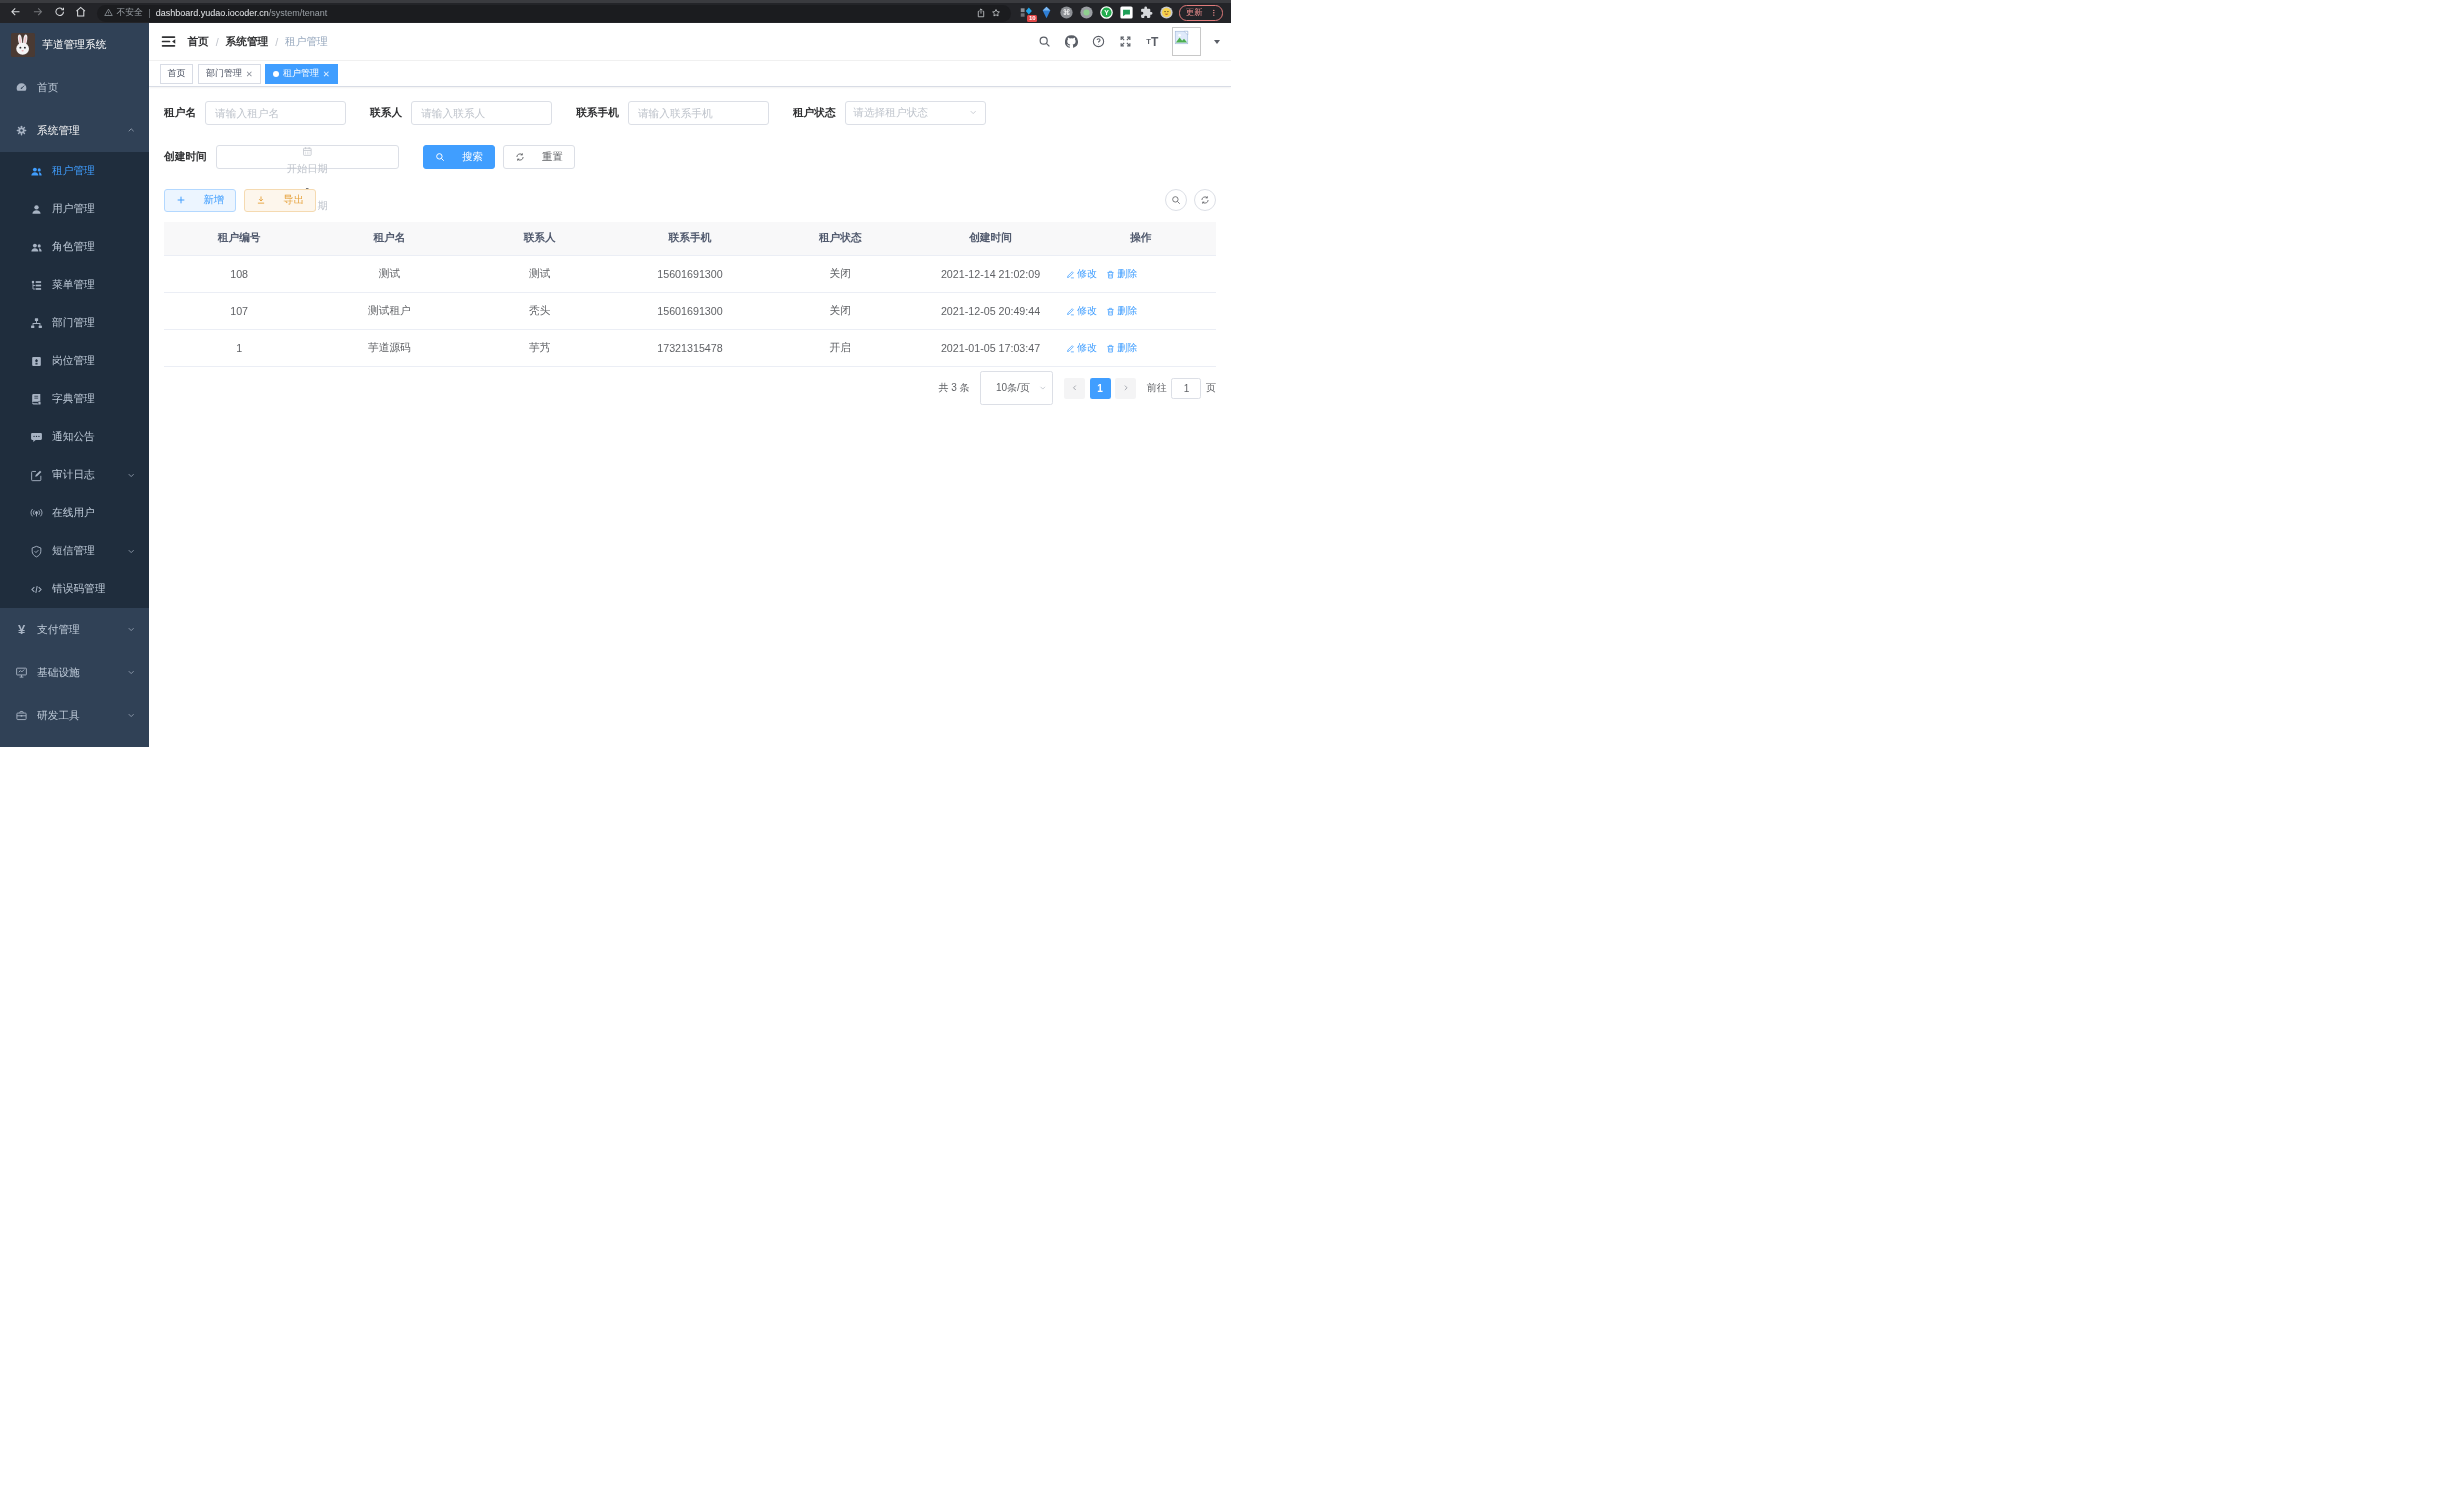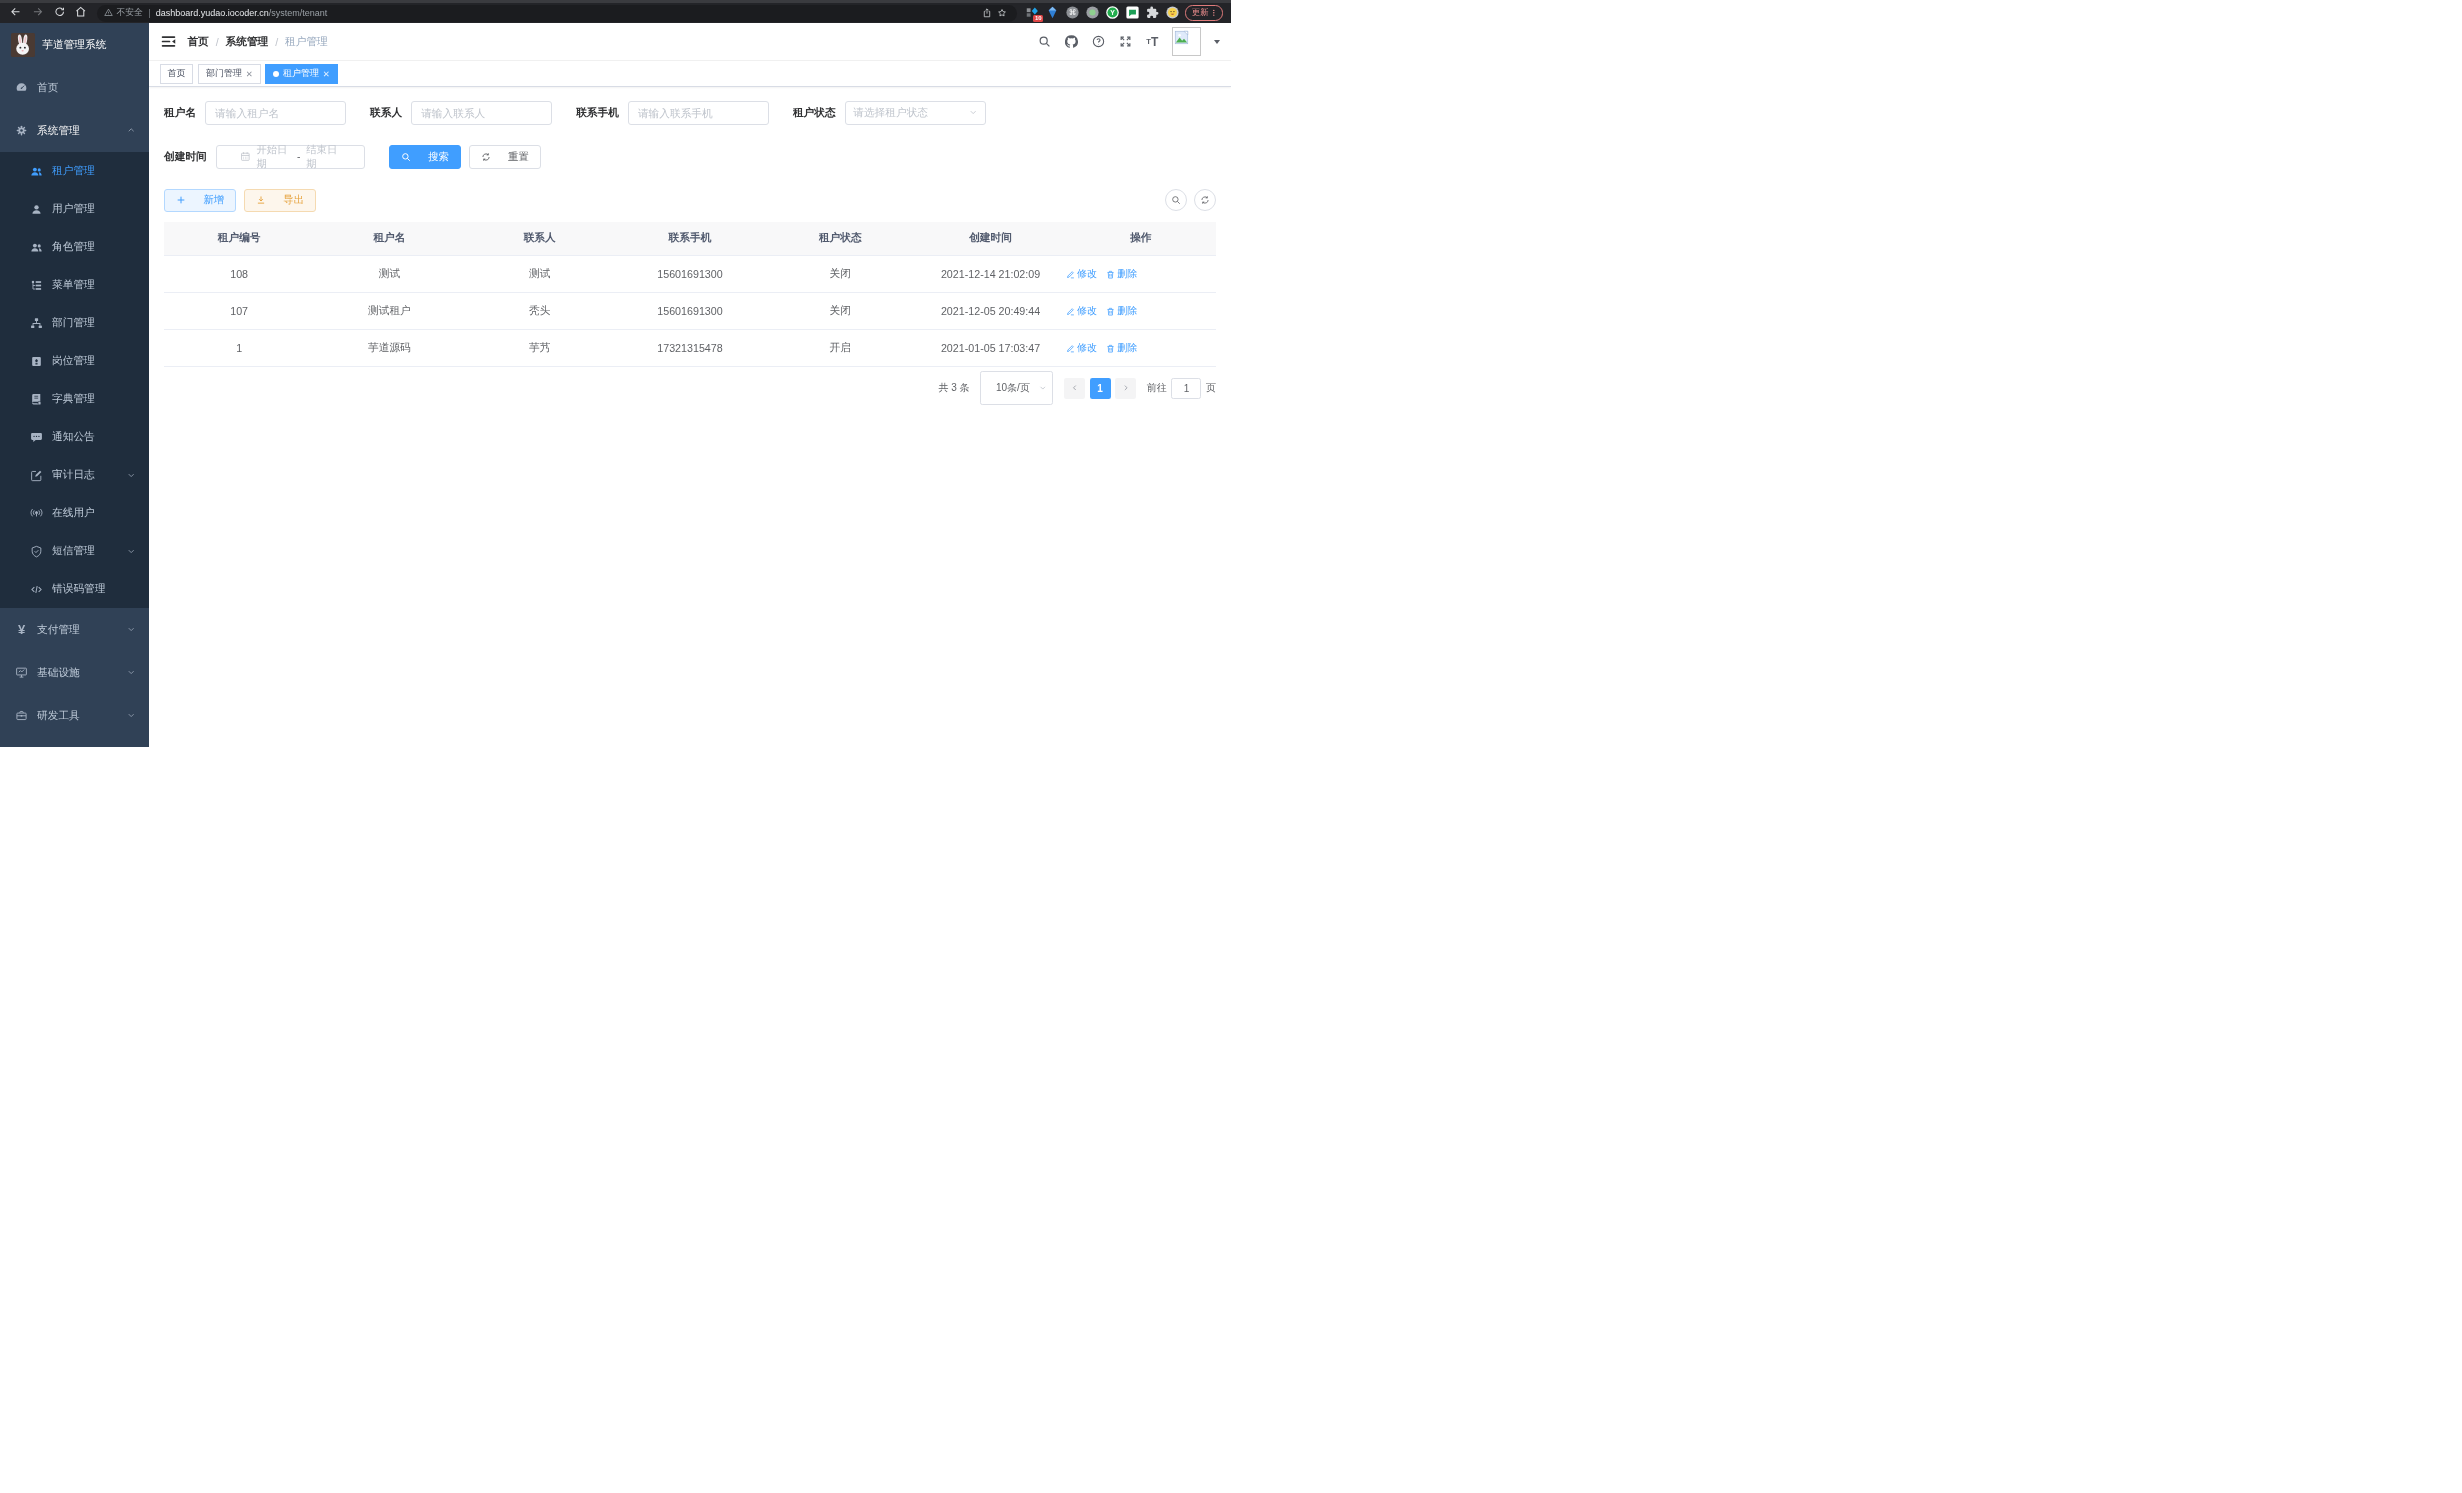--- a/index.html
+++ b/index.html
@@ -20,21 +20,21 @@
   .omnibox .host { color:#e8eaed; font-size:9px; }
   .omnibox .path { color:#9aa0a6; font-size:9px; }
   .omnibox .spacer { flex:1; }
   .obx-ic { width:15px; height:15px; display:flex; align-items:center; justify-content:center; color:#c7cacd; }
   .obx-ic svg { width:10px; height:10px; }
   .ext-area { display:flex; align-items:center; gap:6.9px; padding:0 7.6px 0 6px; margin-top:2.3px; }
   .ext { width:13px; height:13px; position:relative; display:flex; align-items:center; justify-content:center; }
   .badge { position:absolute; bottom:-3px; right:-3.8px; background:#e04646; color:#fff; font-size:6px;
     padding:0 1.5px; border-radius:1.5px; line-height:7.6px; font-weight:bold; }
   .update-pill { border:0.8px solid #e07b7b; border-radius:7.6px; color:#ed8e8e; font-size:8.4px;
-    display:flex; align-items:center; gap:1px; padding:1.5px 5.3px;text-align:right; }
+    display:flex; align-items:center; gap:7px; padding:1.5px 5.3px;text-align:right; }
   .update-pill svg { width:7.6px; height:7.6px; }
 
   
   .app { display:flex; height:724px; }
   .sidebar { width:149px; background:#304156; flex:none; color:#bfcbd9; }
   .logo-row { height:43px; display:flex; align-items:center; gap:7.6px; padding:0 10.7px; }
   .logo-img { width:24px; height:24px; border-radius:2.3px; background:#4a3a33; flex:none; }
   .logo-title { color:#fff; font-size:10.7px; font-weight:normal; white-space:nowrap; }
   ul.menu { list-style:none; }
   .mi { height:43px; display:flex; align-items:center; gap:9px; padding:0 10.7px 0 15px; font-size:10.7px; cursor:pointer; }
@@ -80,22 +80,22 @@
   .frow { display:flex; align-items:center; margin-bottom:20px; }
   .fitem { display:flex; align-items:center; margin-right:24px; }
   .flabel { font-size:10.7px; font-weight:bold; color:#303133; margin-right:9px; white-space:nowrap; }
   .inp { height:24px; border:0.8px solid #dcdfe6; border-radius:3px; padding:0 9px; font-size:10.7px;
     color:#606266; width:141px; font-family:inherit; }
   .inp::placeholder { color:#bfc4cc; }
   .sel { width:141px; height:24px; border:0.8px solid #dcdfe6; border-radius:3px; display:flex; align-items:center;
     padding:0 7.6px; color:#bfc4cc; font-size:10.7px; cursor:pointer; }
   .sel .ph { flex:1; }
   .sel svg { width:8.4px; height:8.4px; color:#c0c4cc; }
-  .daterange { width:149px; height:24px; border:0.8px solid #dcdfe6; border-radius:3px; display:flex; align-items:center;
-    padding:0 23px; gap:6px; font-size:10.3px; color:#bfc4cc; }
+  .daterange { width:183px; height:24px; border:0.8px solid #dcdfe6; border-radius:3px; display:flex; align-items:center;
+    padding:0 23px; gap:6px; font-size:10.3px; color:#bfc4cc;flex-direction:column; }
   .daterange .cal { width:10.7px; height:10.7px; color:#c0c4cc; flex:none; }
   .daterange .dsep { color:#606266; }
   .btn { height:24px; border-radius:3px; border:0.8px solid #dcdfe6; background:#fff; color:#606266;
     font-size:10.3px; display:inline-flex; align-items:center; gap:17px; padding:0 11.4px; cursor:pointer; font-family:inherit; }
   .btn svg { width:10px; height:10px; }
   .btn.primary { background:#409EFF; border-color:#409EFF; color:#fff; }
   .btn.plain-blue { background:#ecf5ff; border-color:#b3d8ff; color:#409EFF; height:23px;justify-content:space-between; }
   .btn.plain-warn { background:#fdf6ec; border-color:#f5dab1; color:#E6A23C; height:23px; }
   .btn-row { display:flex; align-items:center; margin-bottom:10px; }
   .btn-row .gap { width:7.6px; }

